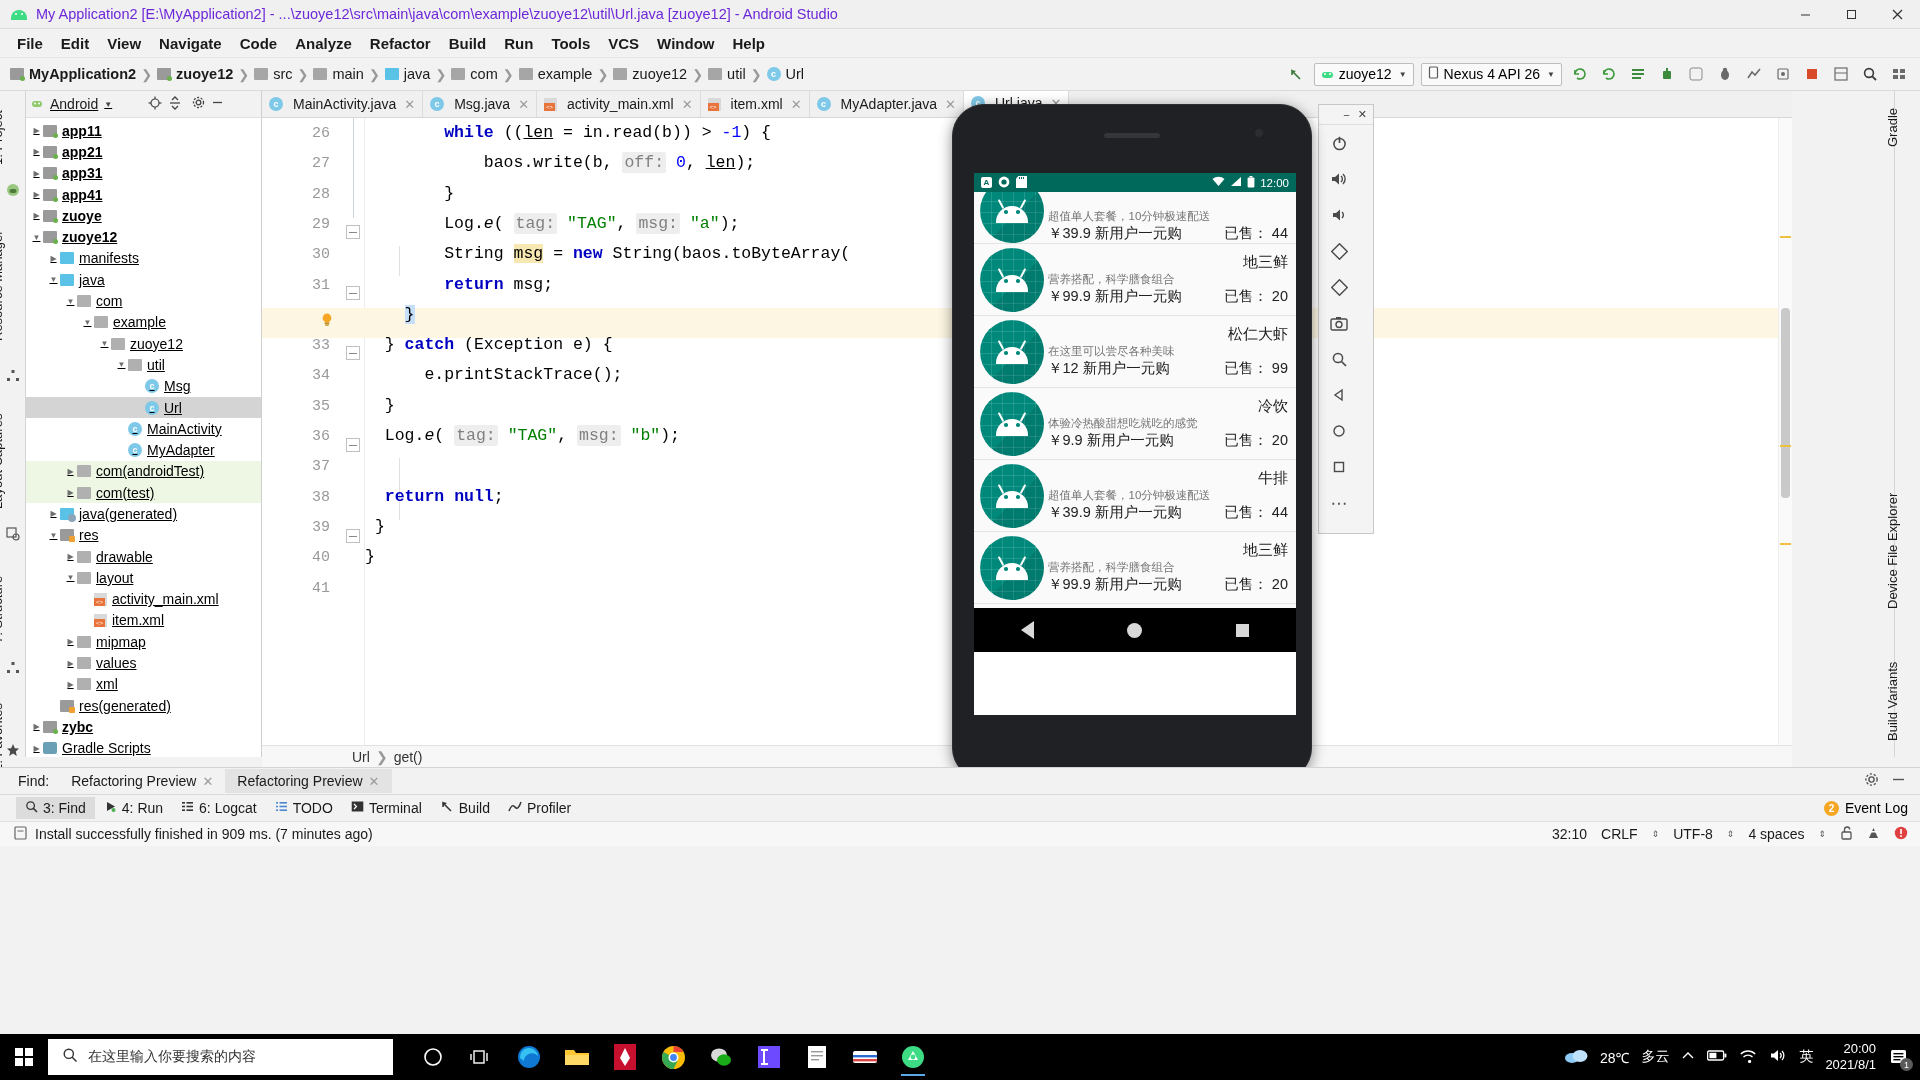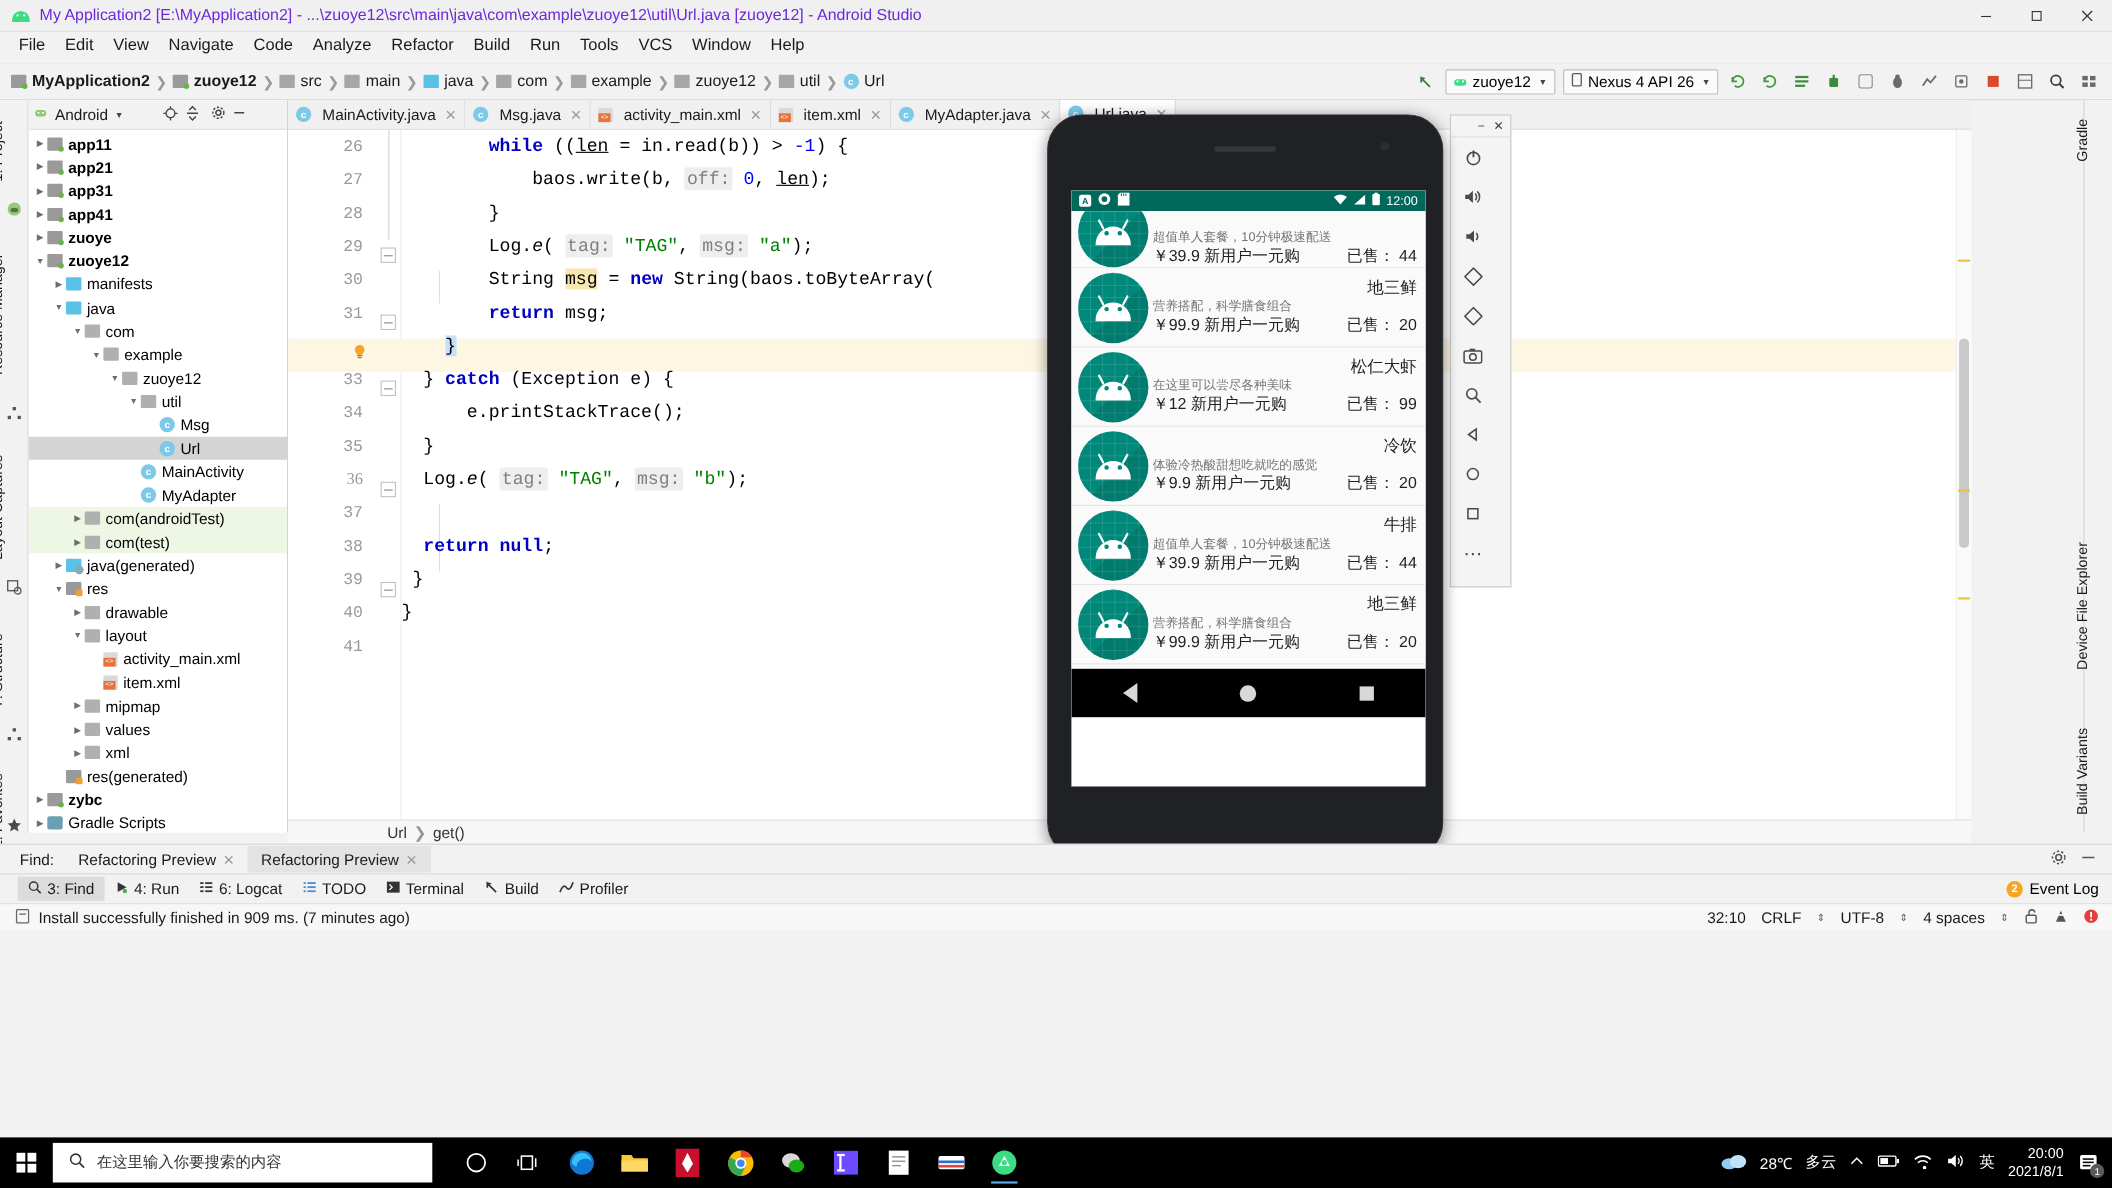--- a/index.html
+++ b/index.html
@@ -28,22 +28,23 @@
   .droid-head:before{left:4px}.droid-head:after{right:4px}
   .tb-title { font-size:14.5px; color:#6d28d9; white-space:nowrap; }
   .tb-btns { margin-left:auto; display:flex; height:29px; }
   .tb-btn { width:46px; height:29px; display:flex; align-items:center; justify-content:center;
             font-size:13px; color:#333; }
   .tb-btn svg{display:block}
 
   
   .menubar {
     position:absolute; top:29px; left:0; width:1920px; height:29px;
-    background:#f2f2f2; display:flex; padding-left:8px;
+    background:#f2f2f2; display:flex; align-items:center; padding-left:8px;
     border-bottom:1px solid #e6e6e6;
+    font-weight:bold;
   }
   .menuitem { font-size:15px; color:#1a1a1a; padding:3px 9px; white-space:nowrap; }
 
   
   .navbar {
     position:absolute; top:58px; left:0; width:1920px; height:33px;
     background:#f2f2f2; display:flex; align-items:center; padding-left:10px;
     border-bottom:1px solid #dadada;
   }
   .crumb { display:flex; align-items:center; font-size:14.5px; color:#1a1a1a; white-space:nowrap;}
@@ -70,21 +71,21 @@
   }
   .rail-lbl {
     position:absolute; left:-10px; writing-mode:vertical-rl; transform:rotate(180deg);
     font-size:13px; color:#1a1a1a; white-space:nowrap; width:26px; text-align:center;
   }
   .rail-ico{position:absolute;left:6px;width:14px;height:14px}
 
   
   .projpanel {
     position:absolute; top:91px; left:26px; width:236px; height:666px;
-    background:#fff; border-right:1px solid #cfcfcf; overflow:hidden;
+    background:#fff; border-right:1px solid #cfcfcf; overflow:hidden;text-decoration:underline;
   }
   .proj-head { height:27px; display:flex; align-items:center; background:#f2f2f2;
                border-bottom:1px solid #e0e0e0; padding:0 4px; gap:6px;}
   .proj-head .nm{font-size:14px;color:#1a1a1a}
   .proj-head .ic{font-size:13px;color:#444}
   .tree { padding-top:2px; font-size:14px; color:#000; }
   .trow { height:21.3px; display:flex; align-items:center; white-space:nowrap; }
   .trow.sel { background:#d4d4d4; }
   .trow.test { background:#edf7e4; }
   .arrow { width:13px; font-size:8px; color:#6e6e6e; text-align:center; flex:0 0 13px; }
@@ -708,21 +709,21 @@
           <div class="gline" style="top: 7px;">26</div>
           <div class="gline" style="top: 37.3px;">27</div>
           <div class="gline" style="top: 67.6px;">28</div>
           <div class="gline" style="top: 97.9px;">29</div>
           <div class="gline" style="top: 128.2px;">30</div>
           <div class="gline" style="top: 158.5px;">31</div>
           <div class="gline" style="top: 188.8px;">32</div>
           <div class="gline" style="top: 219.1px;">33</div>
           <div class="gline" style="top: 249.4px;">34</div>
           <div class="gline" style="top: 279.7px;">35</div>
-          <div class="gline" style="top: 310px; font-family: Liberation Serif, serif;">36</div>
+          <div class="gline" style="top: 310px;">36</div>
           <div class="gline" style="top: 340.3px;">37</div>
           <div class="gline" style="top: 370.6px;">38</div>
           <div class="gline" style="top: 400.9px;">39</div>
           <div class="gline" style="top: 431.2px;">40</div>
           <div class="gline" style="top: 461.5px;">41</div>
         </div>
       <div class="foldcol"></div>
       <div class="marker minus" style="top:107px"></div>
       <div class="marker minus" style="top:168px"></div>
       <div class="marker minus" style="top:228px"></div>

